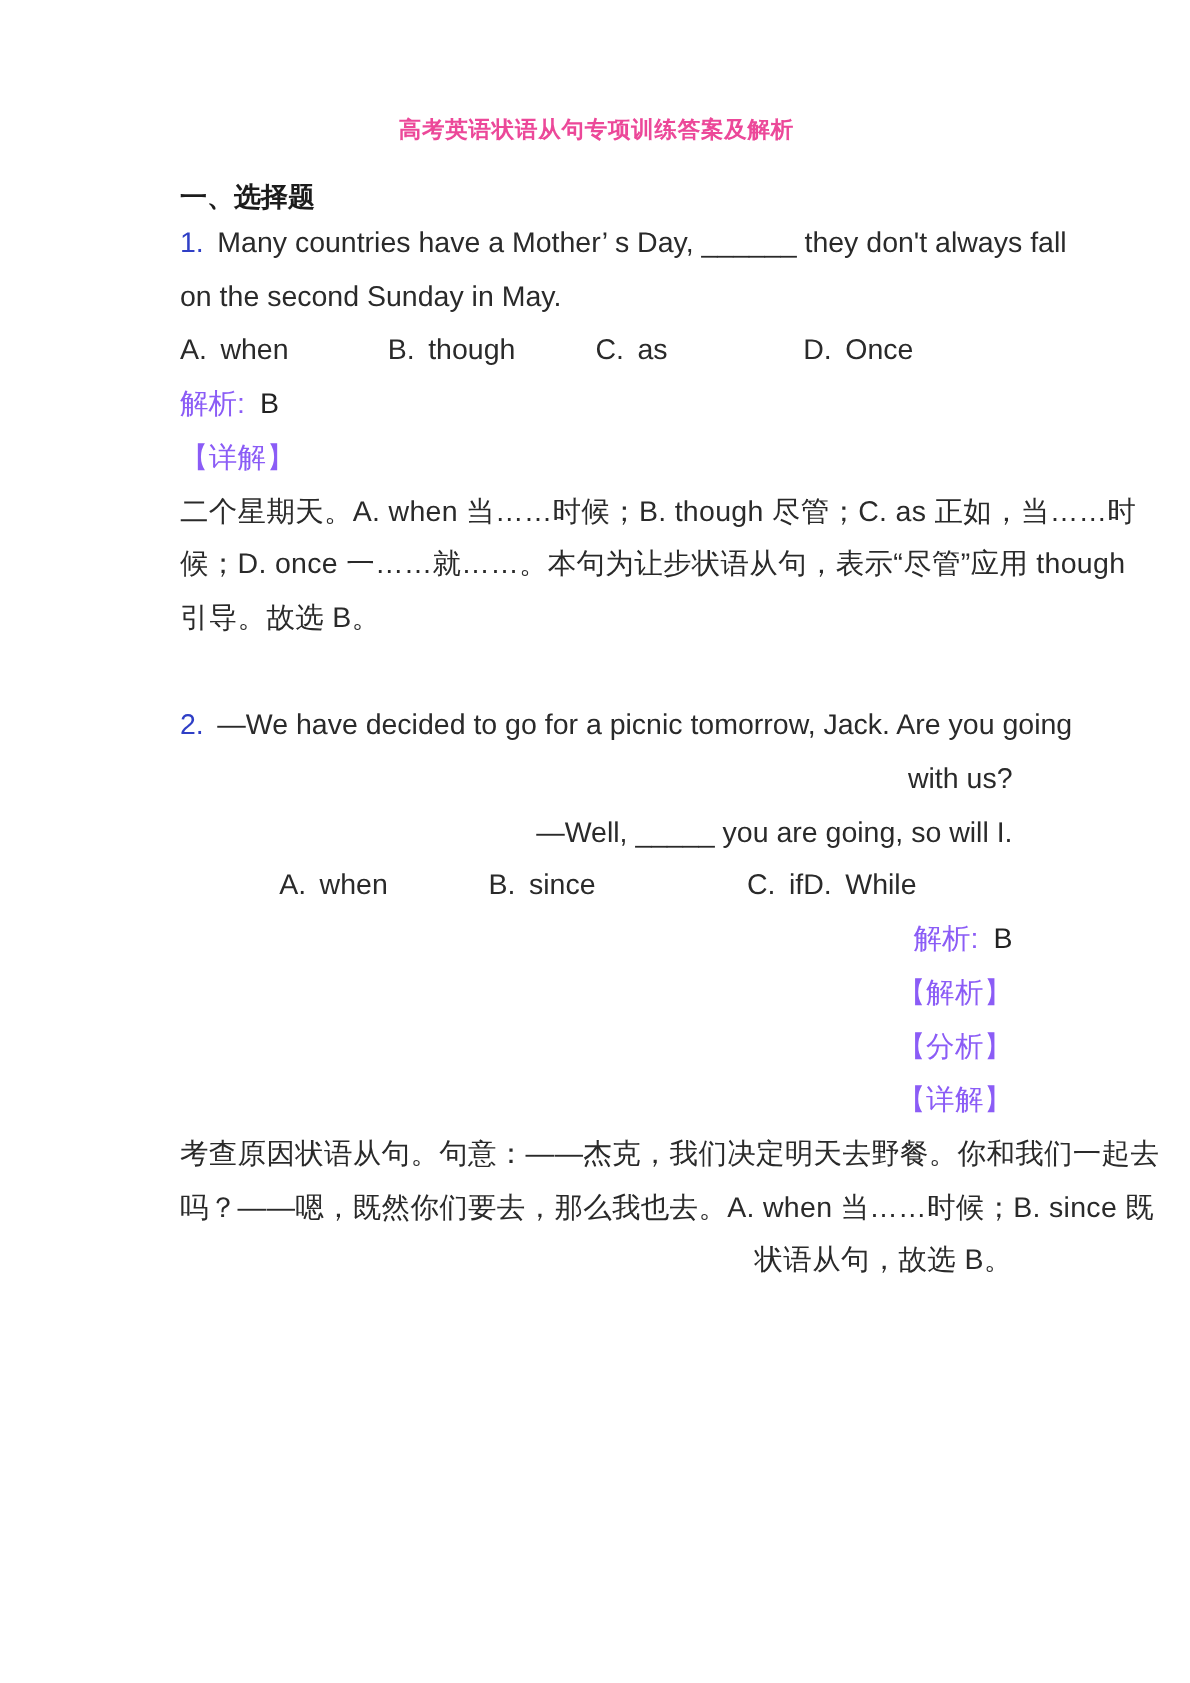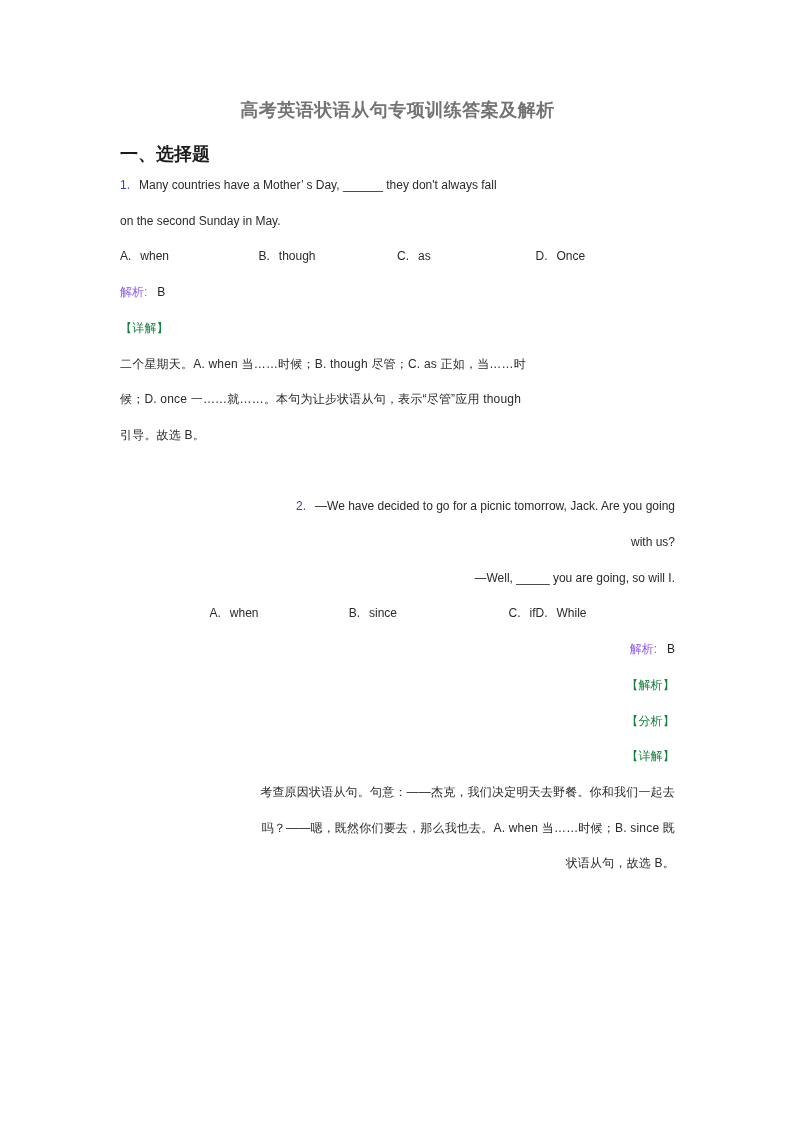--- a/index.html
+++ b/index.html
@@ -12,55 +12,55 @@
     color: #2a2a2a;
     overflow: hidden;
   }
   .page {
     width: 793px;
     height: 1122px;
     background: #ffffff;
     padding: 0 118px 0 120px;
   }
   .doc-title {
-    margin-top: 97px;
-    font-size: 18px;
+    margin-top: 74px;
+    font-size: 15px;
     line-height: 26px;
     font-weight: bold;
-    color: #737373;
+    color: #ec4899;
     text-align: center;
     letter-spacing: 0.5px;
   }
   .section-heading {
     margin-top: 19px;
     font-size: 18px;
     line-height: 24px;
     font-weight: bold;
     color: #1c1c1c;
   }
   .body-text { font-size: 16px; }
   .question { margin-top: 2px; }
   .question.second { margin-top: 35.7px; text-align: right; }
   .line {
     line-height: 35.7px;
-    font-size: 12px;
+    font-size: 19px;
     color: #2a2a2a;
     white-space: nowrap;
   }
   .qnum {
     color: #2f3fc6;
     margin-right: 9px;
   }
   .options { display: flex; }
   .opt { display: inline-block; width: 138.5px; }
   .opt:last-child { width: auto; }
   .opt-label { margin-right: 9px; }
   .answer-label { color: #8b5cf6; }
   .answer-value { margin-left: 10px; color: #222222; }
-  .tag-line { color: #15803d; }
+  .tag-line { color: #8b5cf6; }
   .cn { letter-spacing: 0.2px; }
 </style>
 </head>
 <body>
 
 <div class="page">
 
   <h1 class="doc-title">高考英语状语从句专项训练答案及解析</h1>
 
   <h2 class="section-heading">一、选择题</h2>

